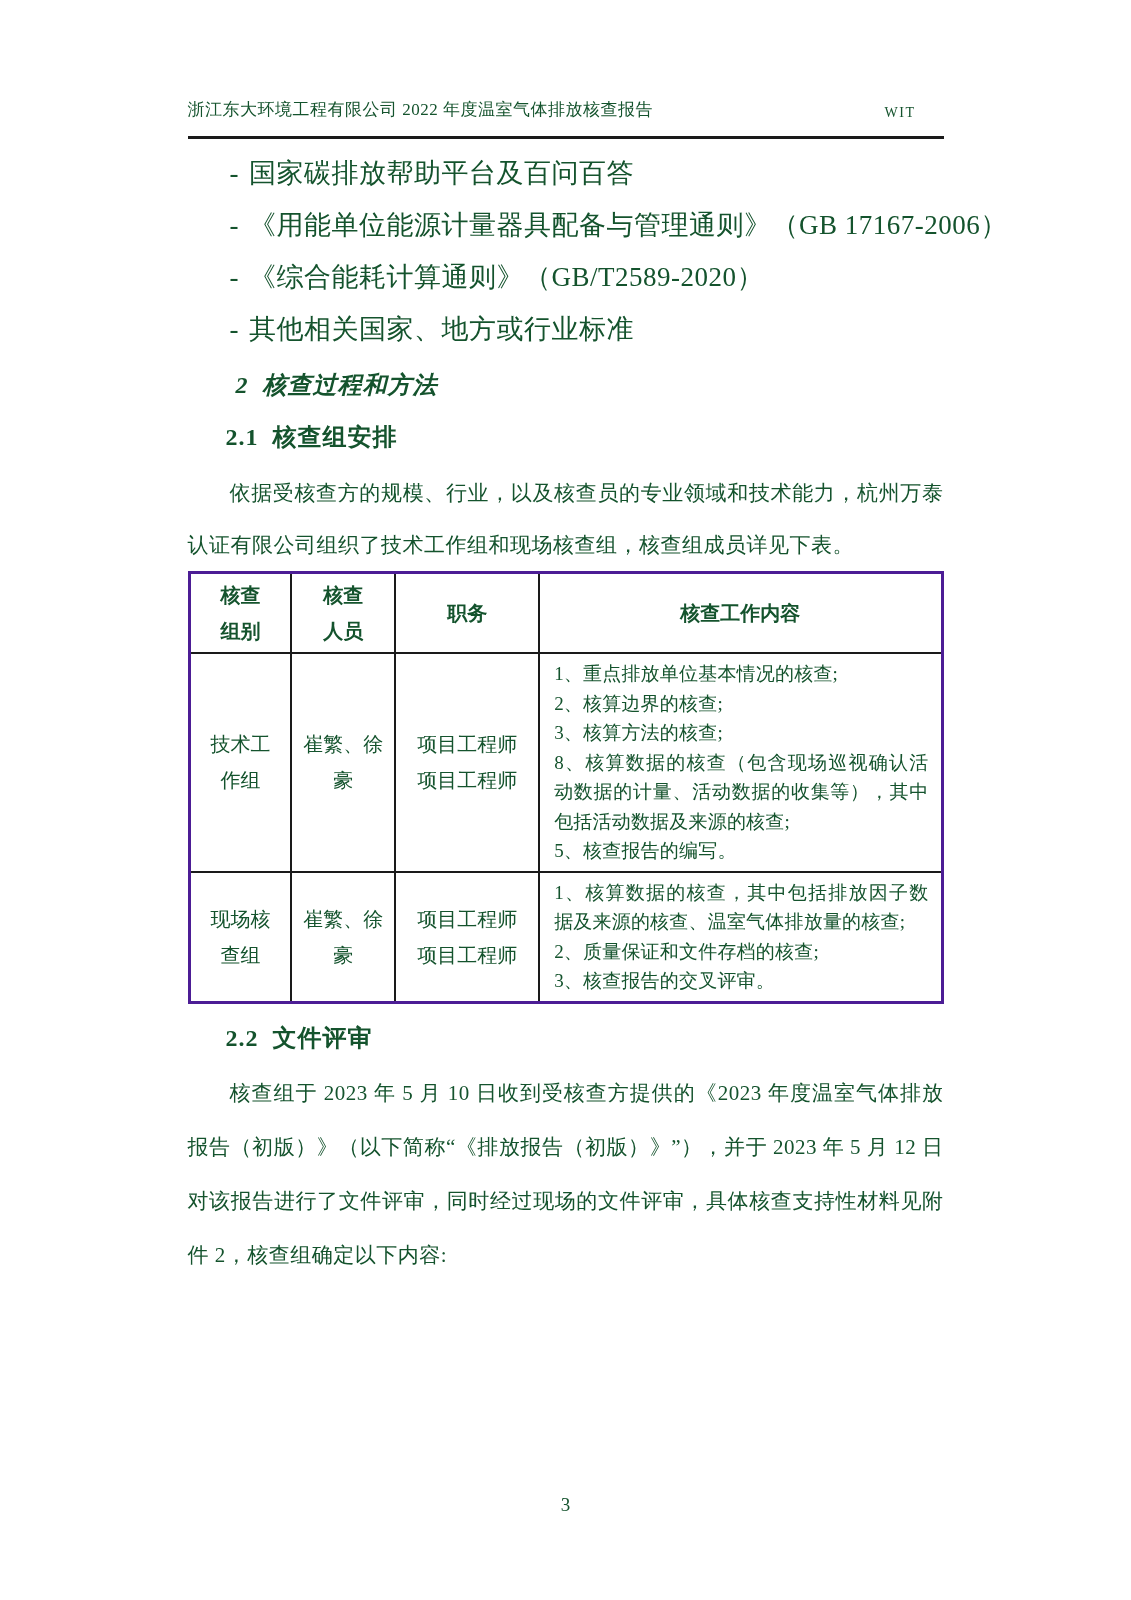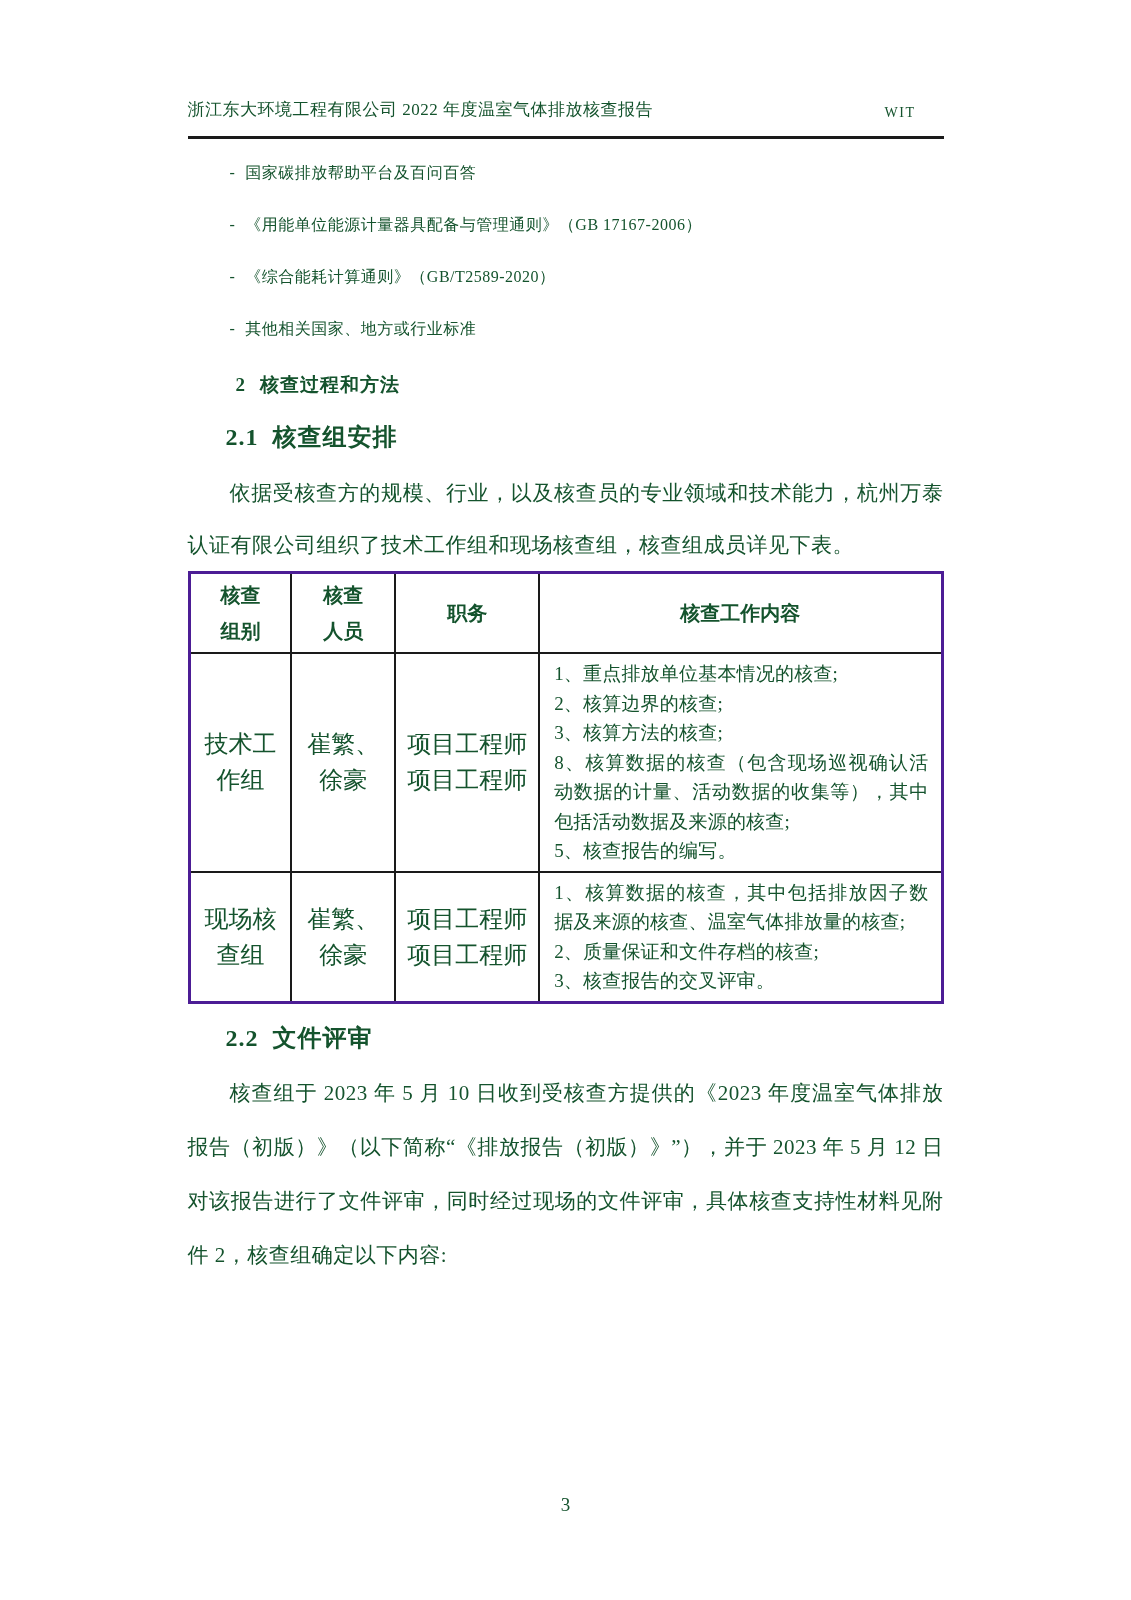--- a/index.html
+++ b/index.html
@@ -29,33 +29,34 @@
     letter-spacing: 0.5px;
   }
   .doc-header .brand {
     font-size: 14px;
     letter-spacing: 1.5px;
     margin-right: 28px;
   }
   
   .ref-list { margin: 8px 0 0 42px; }
   .ref-item {
-    font-size: 16px;
+    font-size: 27px;
     line-height: 52px;
     letter-spacing: 0.5px;
     white-space: nowrap;
   }
   .ref-item .dash { margin-right: 10px; }
   
   .h-l1 {
     margin: 6px 0 0 48px;
-    font-size: 19px;
+    font-size: 24px;
     font-weight: bold;
     line-height: 48px;
     letter-spacing: 1px;
+    font-style: italic;
   }
   .h-l2 {
     margin: 4px 0 0 38px;
     font-size: 24px;
     font-weight: bold;
     line-height: 48px;
     letter-spacing: 1px;
   }
   .h-l2.second { margin-top: 10px; }
   .h-num { margin-right: 14px; }
@@ -88,21 +89,21 @@
   }
   table.members th {
     font-size: 20px;
     font-weight: bold;
     line-height: 36px;
     text-align: center;
     vertical-align: middle;
     padding: 3px 2px;
   }
   td.c-center {
-    font-size: 24px;
+    font-size: 20px;
     line-height: 36px;
     text-align: center;
     vertical-align: middle;
     padding: 16px 10px;
   }
   td.c-tasks {
     font-size: 19px;
     line-height: 29.5px;
     vertical-align: middle;
     padding: 5px 12px 5px 14px;

